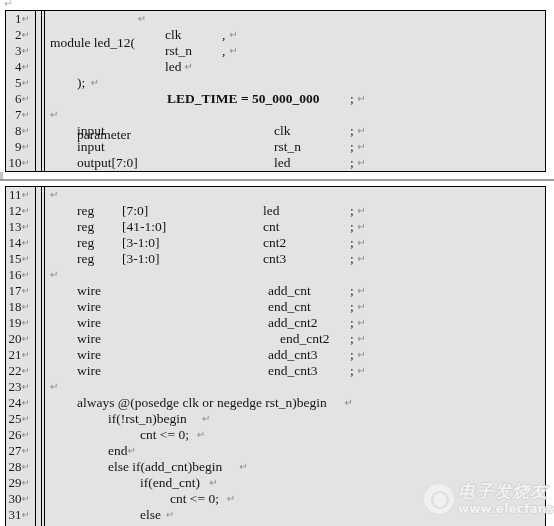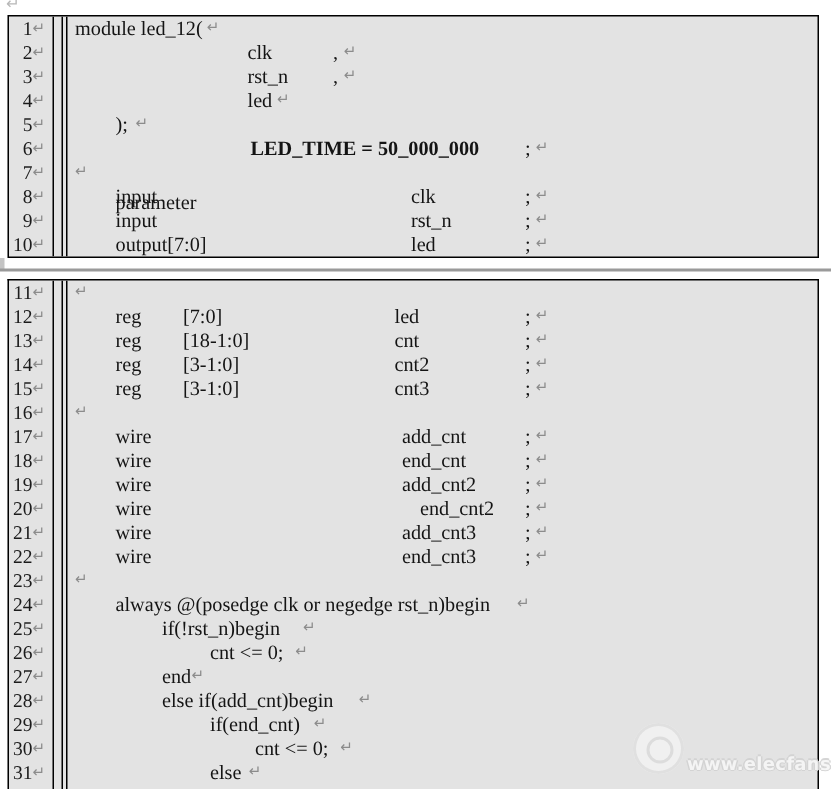--- a/index.html
+++ b/index.html
@@ -199,21 +199,21 @@
 <div class="page">
 
   <div class="stray-pilcrow">↵</div>
 
   <div class="code-block first">
     <div class="block-inner">
       <div class="gutter-rule-thin"></div>
       <div class="gutter-rule-a"></div>
       <div class="gutter-rule-b"></div>
       <div class="lines" id="lines-0">
-          <div class="line"><span class="lineno">1<span class="ret">↵</span></span><span class="code"><span class="col" style="left: 0px;">module led_12(</span><span class="col ret" style="left: 87.8px;">↵</span></span></div>
+          <div class="line"><span class="lineno">1<span class="ret">↵</span></span><span class="code"><span class="col" style="left: 0px; margin-top: 24px;">module led_12(</span><span class="col ret" style="left: 87.8px;">↵</span></span></div>
           <div class="line"><span class="lineno">2<span class="ret">↵</span></span><span class="code"><span class="col" style="left: 115px;">clk</span><span class="col" style="left: 172px;">,</span><span class="col ret" style="left: 179.2px;">↵</span></span></div>
           <div class="line"><span class="lineno">3<span class="ret">↵</span></span><span class="code"><span class="col" style="left: 115px;">rst_n</span><span class="col" style="left: 172px;">,</span><span class="col ret" style="left: 179.2px;">↵</span></span></div>
           <div class="line"><span class="lineno">4<span class="ret">↵</span></span><span class="code"><span class="col" style="left: 115px;">led</span><span class="col ret" style="left: 134.6px;">↵</span></span></div>
           <div class="line"><span class="lineno">5<span class="ret">↵</span></span><span class="code"><span class="col" style="left: 27px;">);</span><span class="col ret" style="left: 40.4px;">↵</span></span></div>
           <div class="line"><span class="lineno">6<span class="ret">↵</span></span><span class="code"><span class="col" style="left: 27px; margin-top: 36px;">parameter</span><span class="col" style="left: 117px; font-weight: bold;">LED_TIME = 50_000_000</span><span class="col" style="left: 300px;">;</span><span class="col ret" style="left: 307.2px;">↵</span></span></div>
           <div class="line"><span class="lineno">7<span class="ret">↵</span></span><span class="code"><span class="col ret" style="left: 0px;">↵</span></span></div>
           <div class="line"><span class="lineno">8<span class="ret">↵</span></span><span class="code"><span class="col" style="left: 27px;">input</span><span class="col" style="left: 224px;">clk</span><span class="col" style="left: 300px;">;</span><span class="col ret" style="left: 307.2px;">↵</span></span></div>
           <div class="line"><span class="lineno">9<span class="ret">↵</span></span><span class="code"><span class="col" style="left: 27px;">input</span><span class="col" style="left: 224px;">rst_n</span><span class="col" style="left: 300px;">;</span><span class="col ret" style="left: 307.2px;">↵</span></span></div>
           <div class="line"><span class="lineno">10<span class="ret">↵</span></span><span class="code"><span class="col" style="left: 27px;">output[7:0]</span><span class="col" style="left: 224px;">led</span><span class="col" style="left: 300px;">;</span><span class="col ret" style="left: 307.2px;">↵</span></span></div>
         </div>
@@ -224,21 +224,21 @@
   <div class="block-gap-rule"></div>
 
   <div class="code-block second">
     <div class="block-inner">
       <div class="gutter-rule-thin"></div>
       <div class="gutter-rule-a"></div>
       <div class="gutter-rule-b"></div>
       <div class="lines" id="lines-1">
           <div class="line"><span class="lineno">11<span class="ret">↵</span></span><span class="code"><span class="col ret" style="left: 0px;">↵</span></span></div>
           <div class="line"><span class="lineno">12<span class="ret">↵</span></span><span class="code"><span class="col" style="left: 27px;">reg</span><span class="col" style="left: 72px;">[7:0]</span><span class="col" style="left: 213px;">led</span><span class="col" style="left: 300px;">;</span><span class="col ret" style="left: 307.2px;">↵</span></span></div>
-          <div class="line"><span class="lineno">13<span class="ret">↵</span></span><span class="code"><span class="col" style="left: 27px;">reg</span><span class="col" style="left: 72px;">[18-1:0]</span><span class="col" style="left: 213px;">cnt</span><span class="col" style="left: 300px;">;</span><span class="col ret" style="left: 307.2px;">↵</span></span></div>
+          <div class="line"><span class="lineno">13<span class="ret">↵</span></span><span class="code"><span class="col" style="left: 27px;">reg</span><span class="col" style="left: 72px;">[41-1:0]</span><span class="col" style="left: 213px;">cnt</span><span class="col" style="left: 300px;">;</span><span class="col ret" style="left: 307.2px;">↵</span></span></div>
           <div class="line"><span class="lineno">14<span class="ret">↵</span></span><span class="code"><span class="col" style="left: 27px;">reg</span><span class="col" style="left: 72px;">[3-1:0]</span><span class="col" style="left: 213px;">cnt2</span><span class="col" style="left: 300px;">;</span><span class="col ret" style="left: 307.2px;">↵</span></span></div>
           <div class="line"><span class="lineno">15<span class="ret">↵</span></span><span class="code"><span class="col" style="left: 27px;">reg</span><span class="col" style="left: 72px;">[3-1:0]</span><span class="col" style="left: 213px;">cnt3</span><span class="col" style="left: 300px;">;</span><span class="col ret" style="left: 307.2px;">↵</span></span></div>
           <div class="line"><span class="lineno">16<span class="ret">↵</span></span><span class="code"><span class="col ret" style="left: 0px;">↵</span></span></div>
           <div class="line"><span class="lineno">17<span class="ret">↵</span></span><span class="code"><span class="col" style="left: 27px;">wire</span><span class="col" style="left: 218px;">add_cnt</span><span class="col" style="left: 300px;">;</span><span class="col ret" style="left: 307.2px;">↵</span></span></div>
           <div class="line"><span class="lineno">18<span class="ret">↵</span></span><span class="code"><span class="col" style="left: 27px;">wire</span><span class="col" style="left: 218px;">end_cnt</span><span class="col" style="left: 300px;">;</span><span class="col ret" style="left: 307.2px;">↵</span></span></div>
           <div class="line"><span class="lineno">19<span class="ret">↵</span></span><span class="code"><span class="col" style="left: 27px;">wire</span><span class="col" style="left: 218px;">add_cnt2</span><span class="col" style="left: 300px;">;</span><span class="col ret" style="left: 307.2px;">↵</span></span></div>
           <div class="line"><span class="lineno">20<span class="ret">↵</span></span><span class="code"><span class="col" style="left: 27px;">wire</span><span class="col" style="left: 230px;">end_cnt2</span><span class="col" style="left: 300px;">;</span><span class="col ret" style="left: 307.2px;">↵</span></span></div>
           <div class="line"><span class="lineno">21<span class="ret">↵</span></span><span class="code"><span class="col" style="left: 27px;">wire</span><span class="col" style="left: 218px;">add_cnt3</span><span class="col" style="left: 300px;">;</span><span class="col ret" style="left: 307.2px;">↵</span></span></div>
           <div class="line"><span class="lineno">22<span class="ret">↵</span></span><span class="code"><span class="col" style="left: 27px;">wire</span><span class="col" style="left: 218px;">end_cnt3</span><span class="col" style="left: 300px;">;</span><span class="col ret" style="left: 307.2px;">↵</span></span></div>
           <div class="line"><span class="lineno">23<span class="ret">↵</span></span><span class="code"><span class="col ret" style="left: 0px;">↵</span></span></div>
@@ -249,16 +249,17 @@
           <div class="line"><span class="lineno">28<span class="ret">↵</span></span><span class="code"><span class="col" style="left: 58px;">else if(add_cnt)begin</span><span class="col ret" style="left: 189.2px;">↵</span></span></div>
           <div class="line"><span class="lineno">29<span class="ret">↵</span></span><span class="code"><span class="col" style="left: 90px;">if(end_cnt)</span><span class="col ret" style="left: 159.2px;">↵</span></span></div>
           <div class="line"><span class="lineno">30<span class="ret">↵</span></span><span class="code"><span class="col" style="left: 120px;">cnt &lt;= 0;</span><span class="col ret" style="left: 176.8px;">↵</span></span></div>
           <div class="line"><span class="lineno">31<span class="ret">↵</span></span><span class="code"><span class="col" style="left: 90px;">else</span><span class="col ret" style="left: 115.8px;">↵</span></span></div>
         </div>
     </div>
   </div>
 
   <div class="watermark">
     <div class="wm-disc"></div>
+    <div class="wm-cn">电子发烧友</div>
     <div class="wm-url">www.elecfans.com</div>
   </div>
 
 </div>
 
 </body></html>

